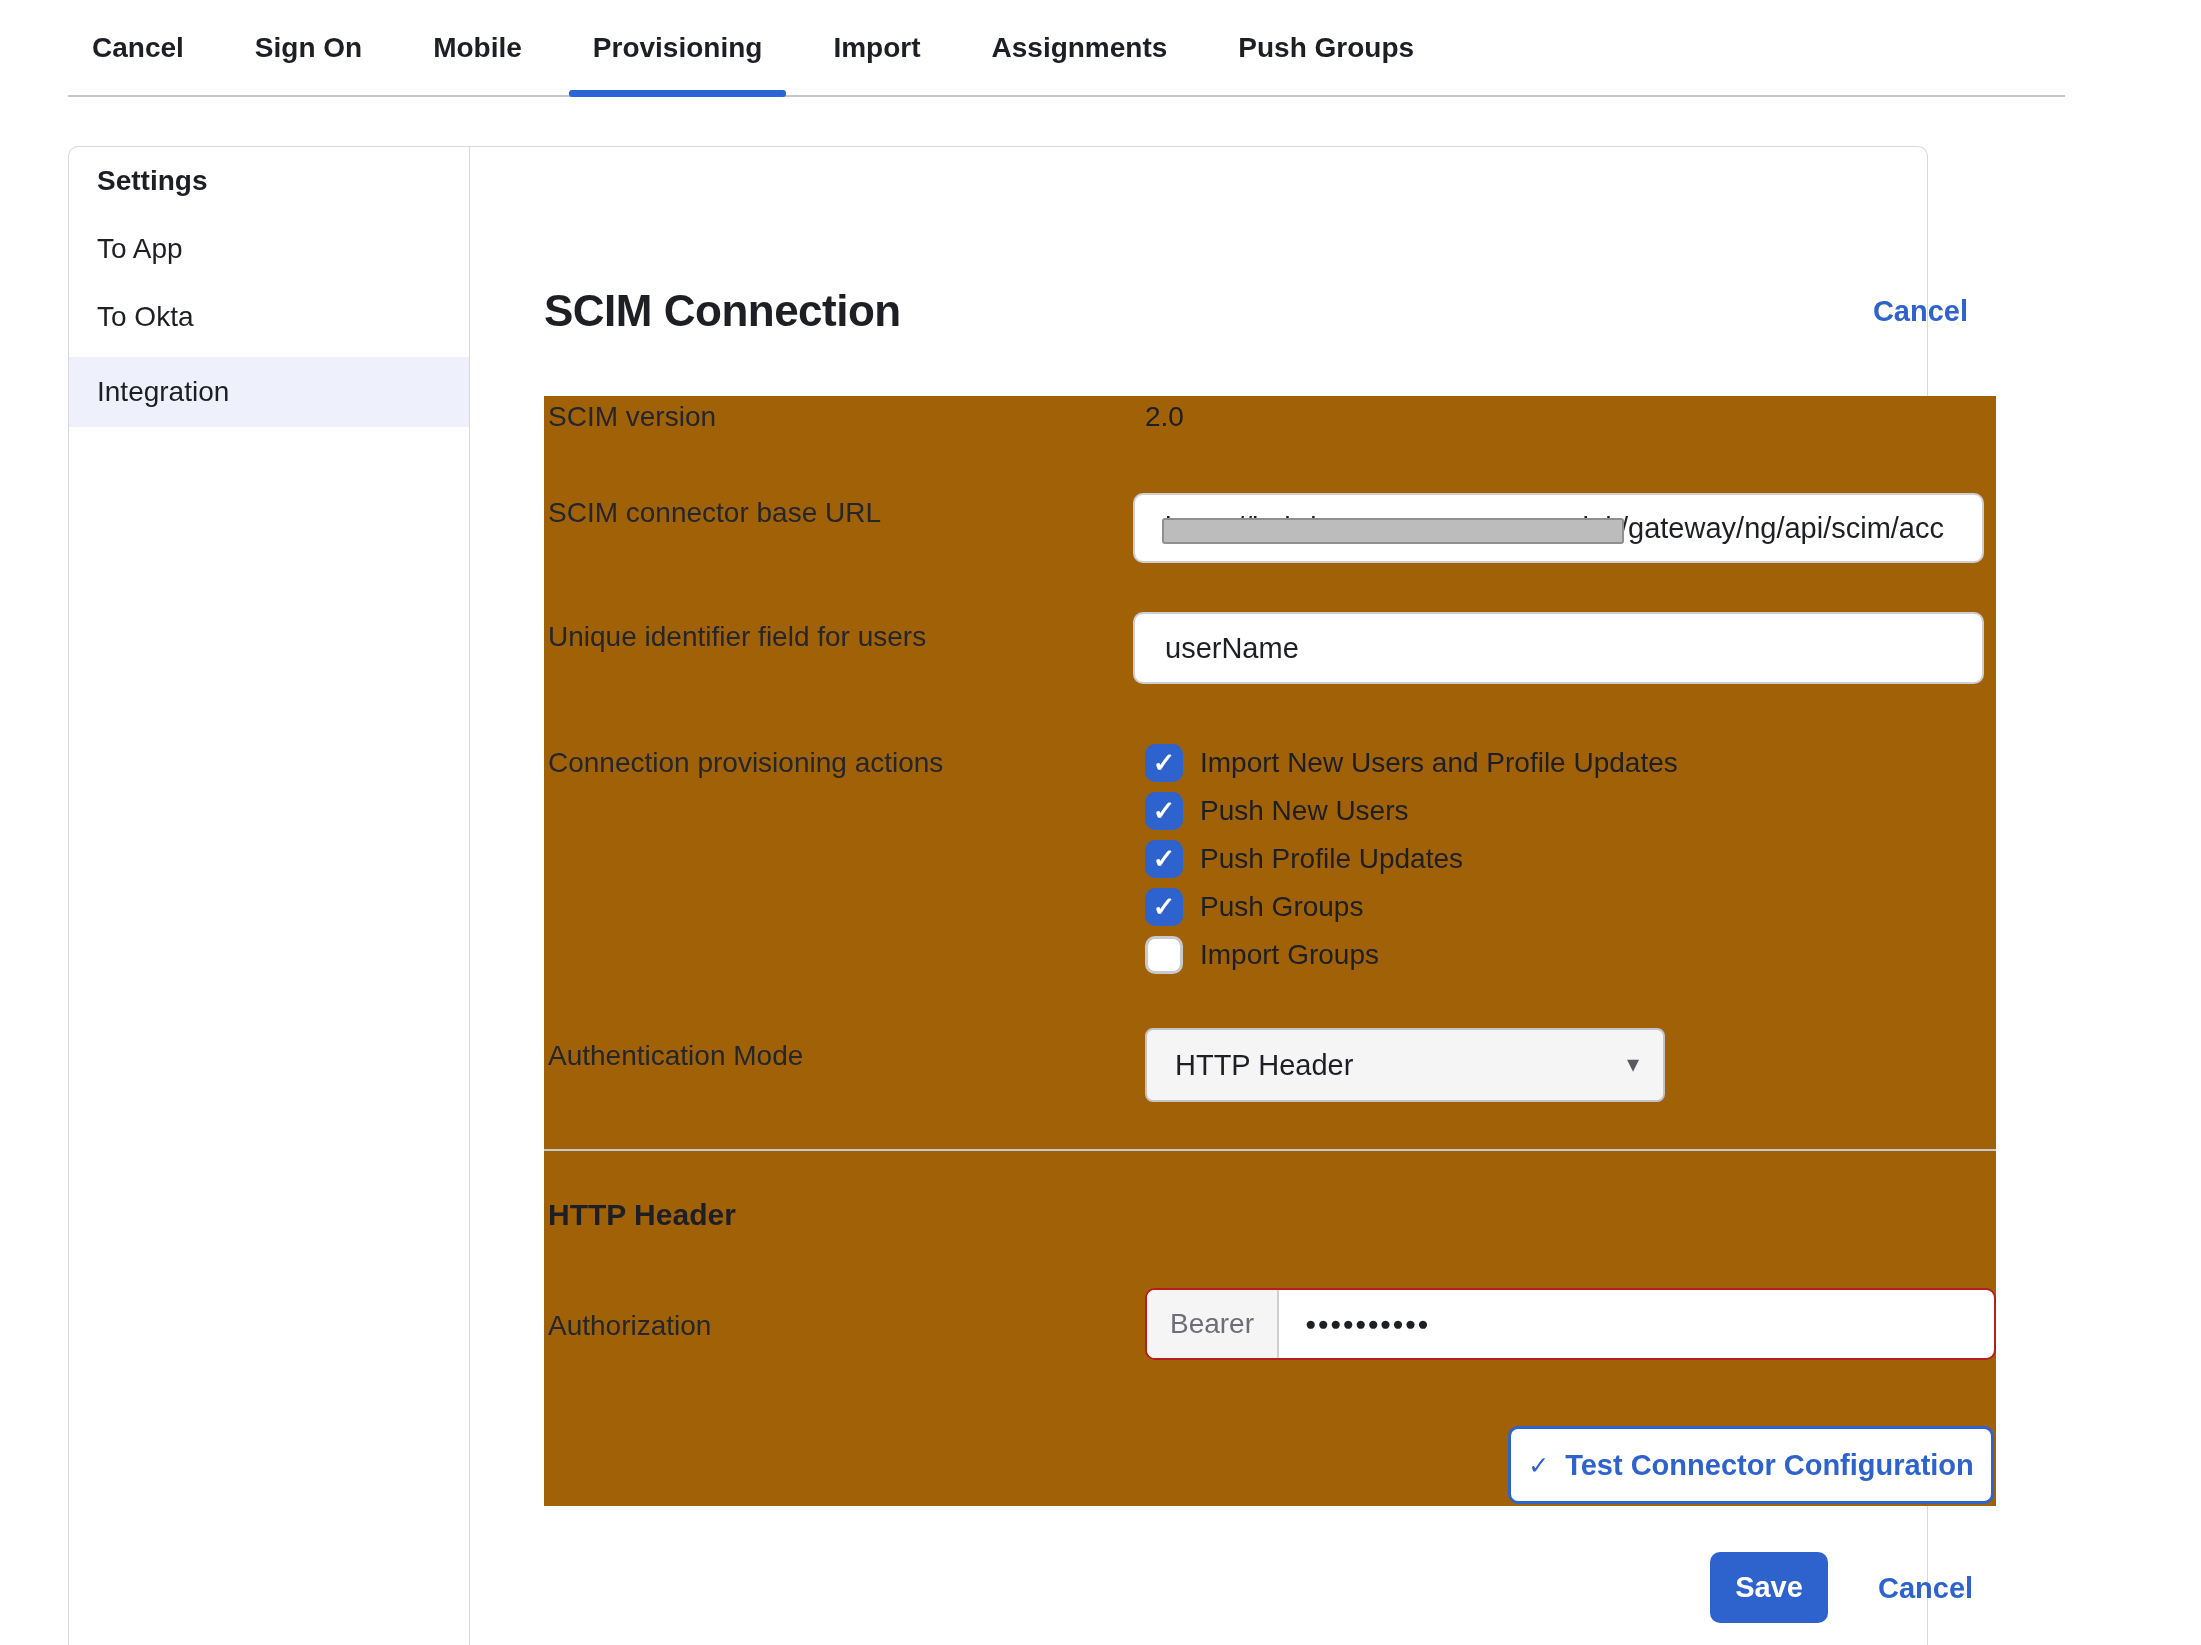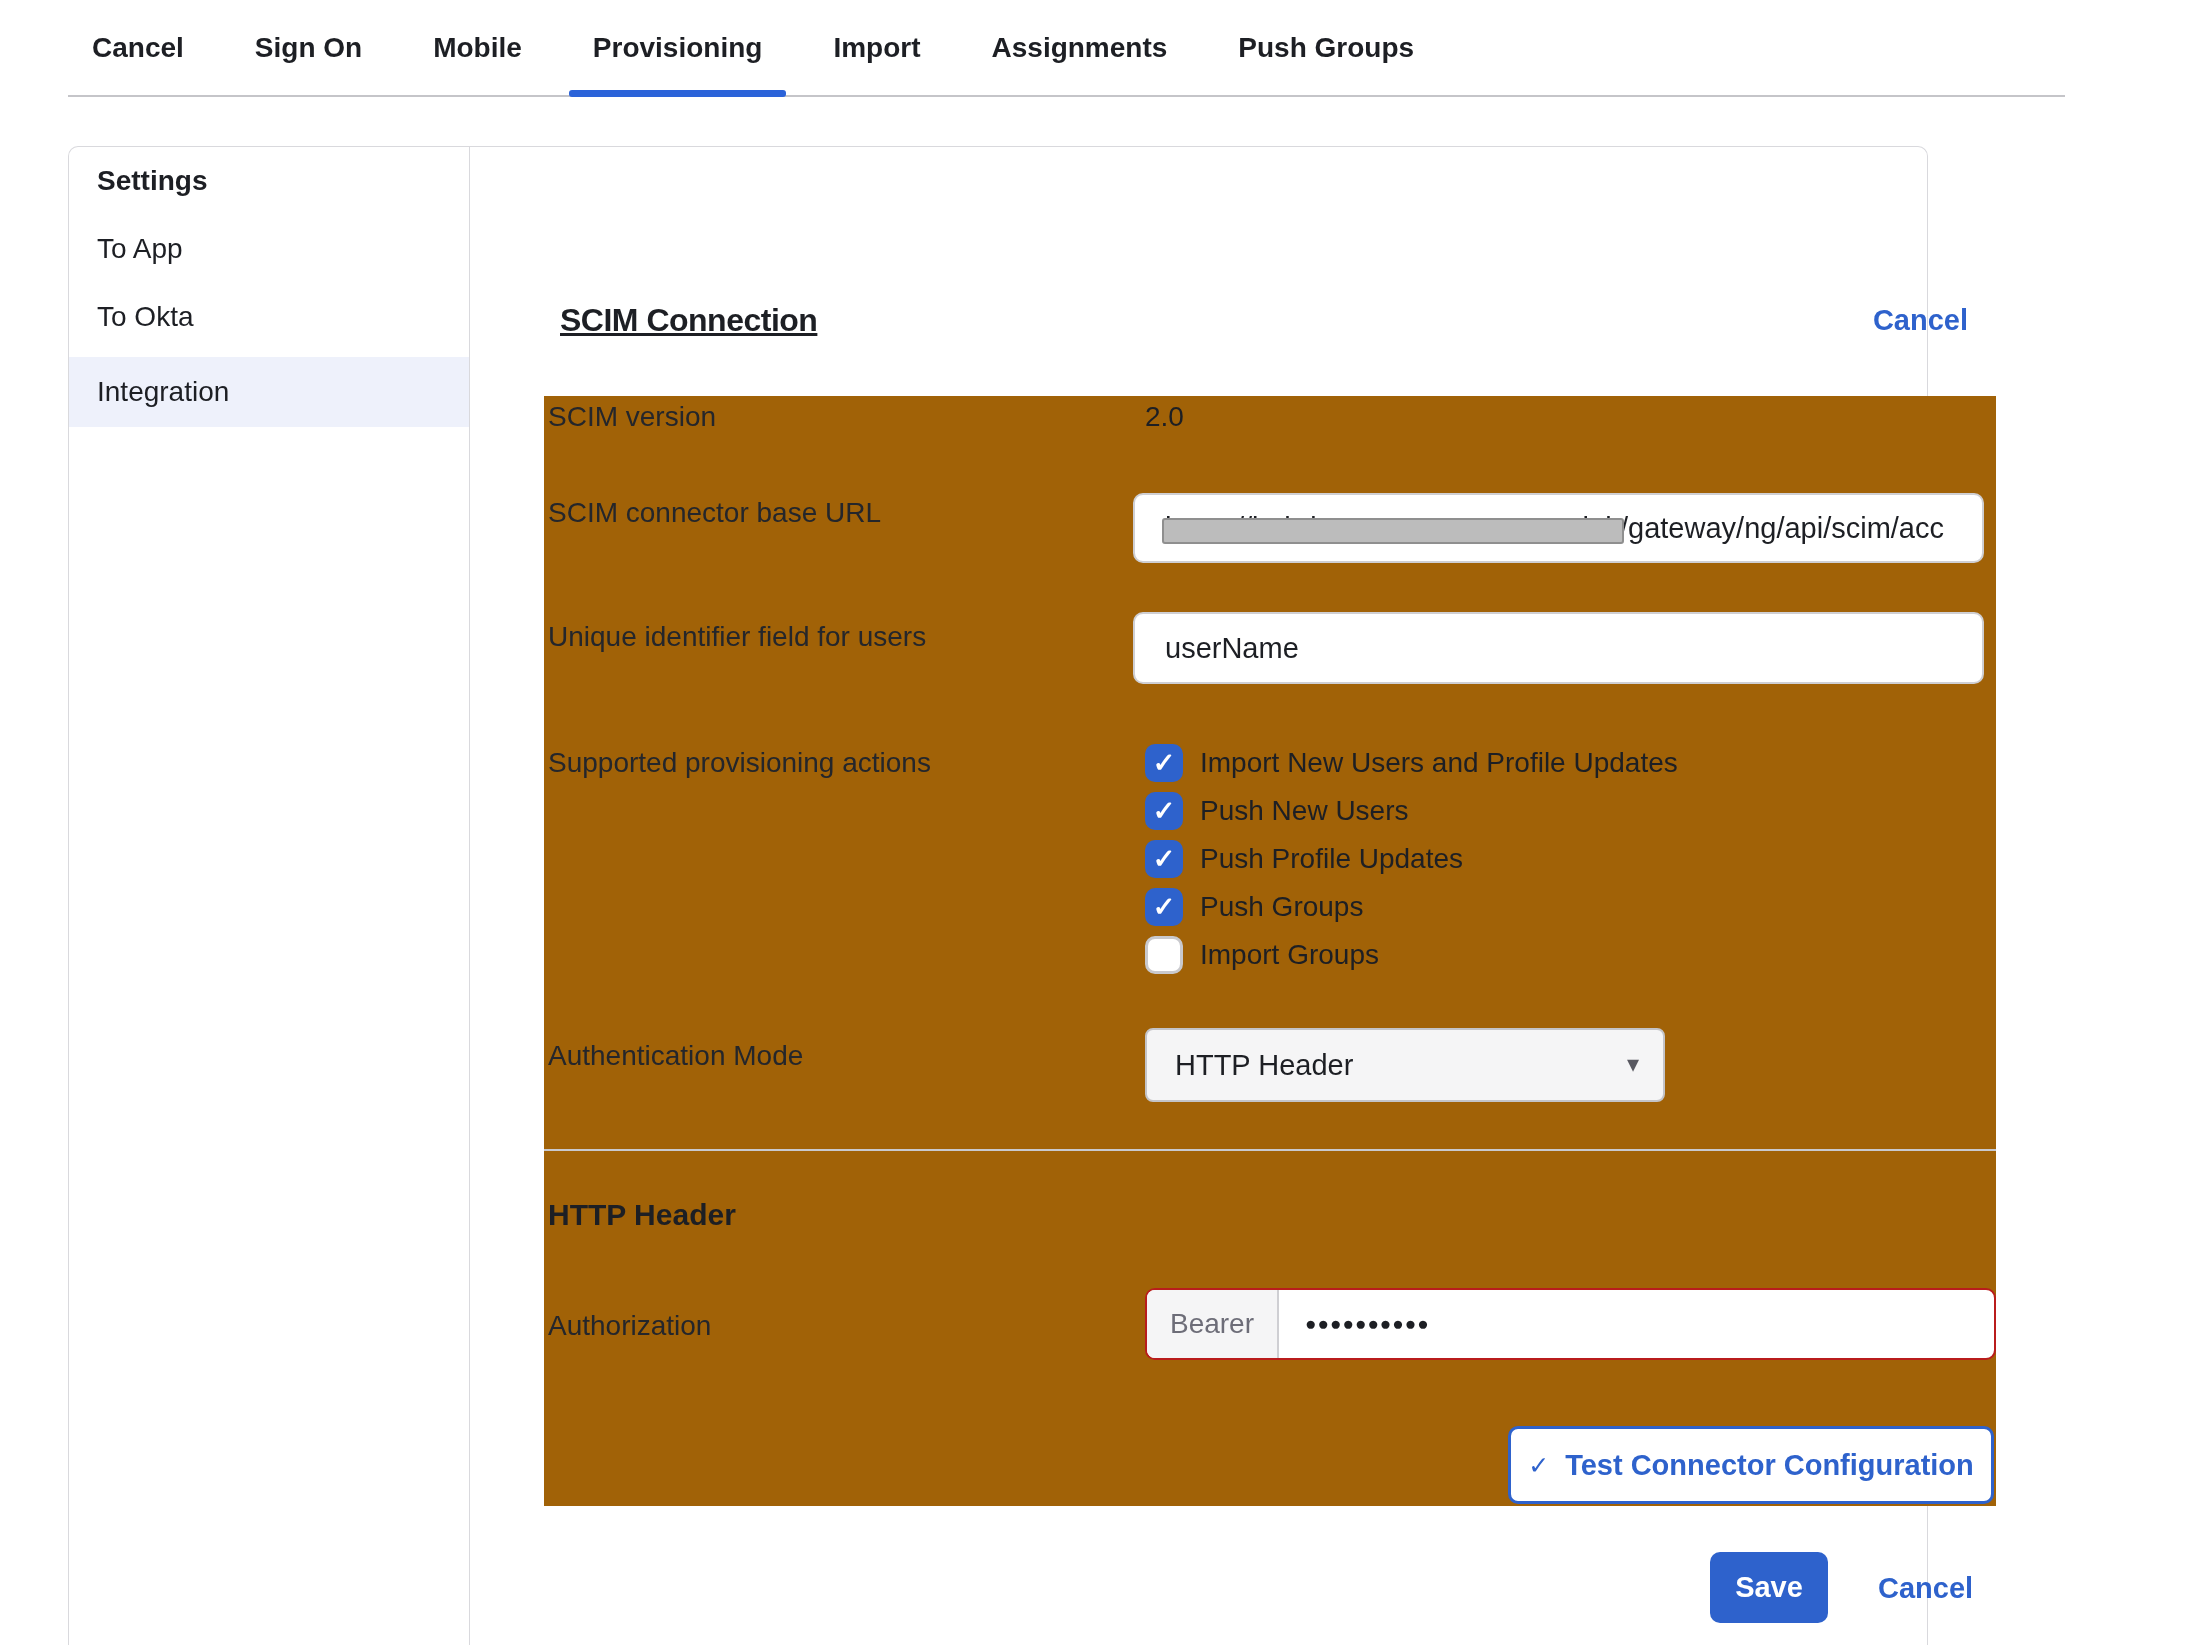--- a/index.html
+++ b/index.html
@@ -43,21 +43,21 @@
     height:68px;line-height:68px;padding-left:28px;
     font-size:28px;color:#1d1f24;cursor:pointer;
   }
   .side-item.selected{background:#eef1fb;height:70px;line-height:70px;margin-top:6px;}
   
   .scim-header{
     position:absolute;left:475px;top:139px;width:1452px;
     display:flex;justify-content:space-between;align-items:center;
   }
   .scim-header h1{
-    margin:16px;font-size:32px;font-weight:bold;letter-spacing:-0.5px;color:#1d1f24;text-decoration:underline;
+    margin:0;font-size:44px;font-weight:bold;letter-spacing:-0.5px;color:#1d1f24;
   }
   .link{
     color:#2e62cc;font-weight:bold;font-size:29px;text-decoration:none;cursor:pointer;
   }
   .scim-header .link{margin-right:28px;}
   
   .form-area{position:absolute;left:475px;top:249px;width:1452px;}
   .panel{position:relative;background:#a16207;}
   .panel1{height:753px;}
   .panel2{height:355px;border-top:2px solid #c9c9cd;}
@@ -181,21 +181,21 @@
           <span class="url-hidden">https://b5bd-195-19-67-148.ngrok.io</span>
             <span class="url-suffix">/gateway/ng/api/scim/acc</span>
           <span class="redaction-bar"></span>
         </div>
 
         <div class="flabel" style="top:224px">Unique identifier field for users</div>
         <div class="text-input uid-input">
           <span>userName</span>
         </div>
 
-        <div class="flabel" style="top:350px">Supported provisioning actions</div>
+        <div class="flabel" style="top:350px">Connection provisioning actions</div>
         <div class="cb-list">
           <div class="cb-row">
             <span class="checkbox checked">
                 <span class="tick">✓</span>
               </span>
             <span class="cb-label">Import New Users and Profile Updates</span>
           </div>
           <div class="cb-row">
             <span class="checkbox checked">
                 <span class="tick">✓</span>

